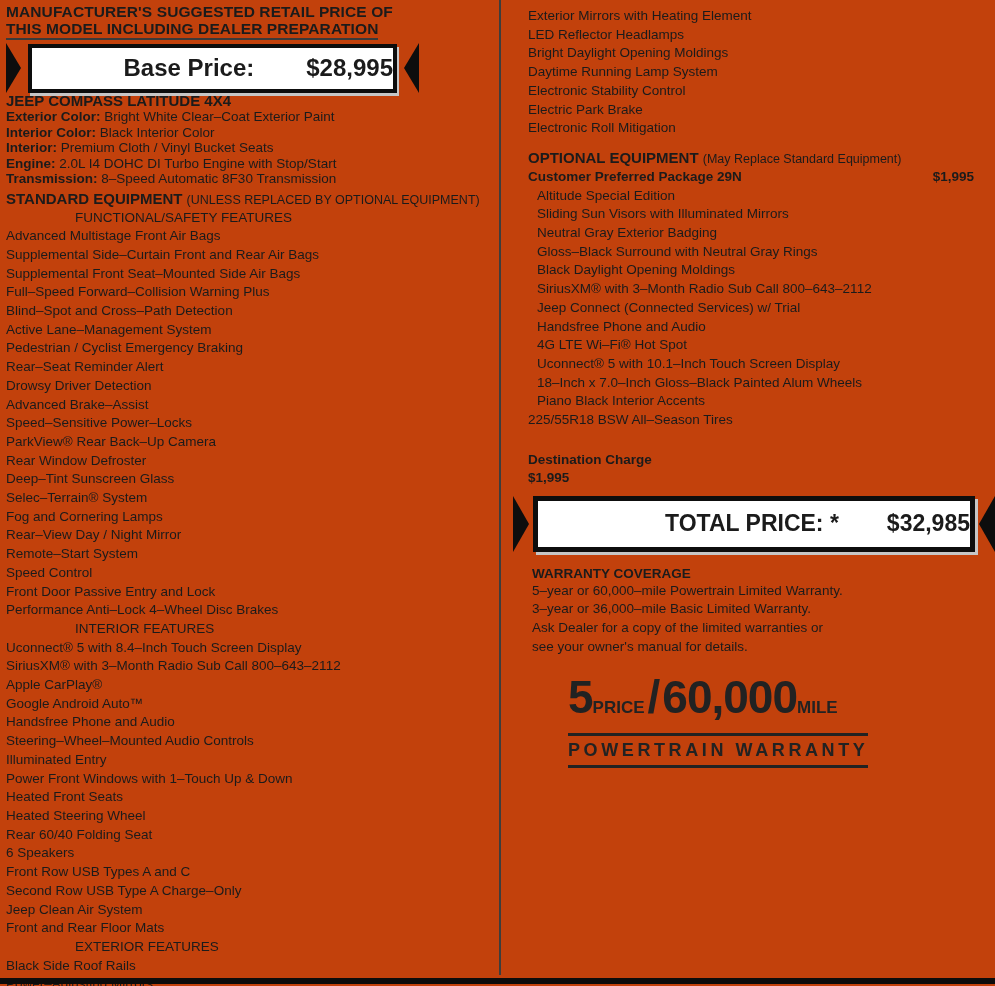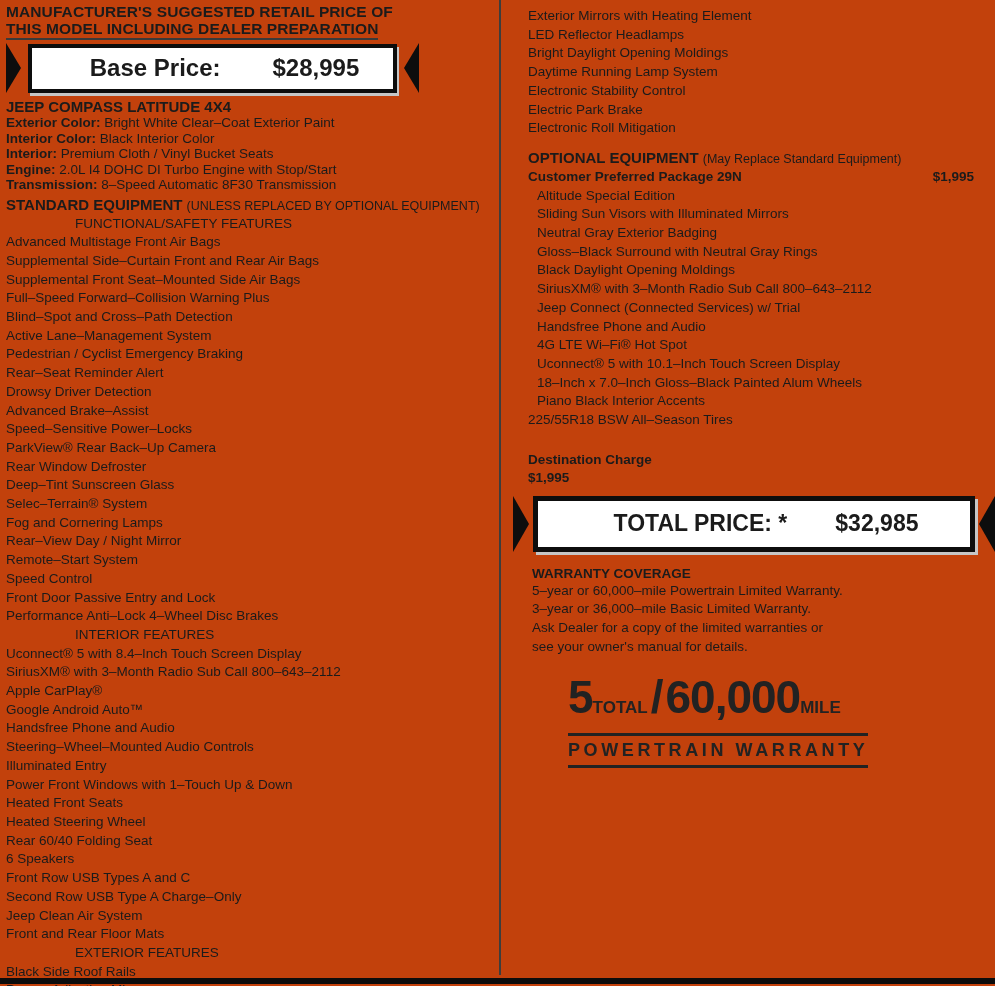--- a/index.html
+++ b/index.html
@@ -18,27 +18,27 @@
 
   .price-row{display:flex;align-items:center;}
   .price-row.base{margin-top:3px;height:50px;width:413px;}
   .price-row.total{margin-left:-15px;width:482px;margin-top:8px;height:58px;}
   .arrow{width:0;height:0;flex:0 0 auto;}
   .arrow.pt-right{border-top:25px solid transparent;border-bottom:25px solid transparent;border-left:15px solid #0d0d0d;}
   .arrow.pt-left{border-top:25px solid transparent;border-bottom:25px solid transparent;border-right:15px solid #0d0d0d;}
   .arrow.tall-right{border-top:28px solid transparent;border-bottom:28px solid transparent;border-left:16px solid #0d0d0d;}
   .arrow.tall-left{border-top:28px solid transparent;border-bottom:28px solid transparent;border-right:16px solid #0d0d0d;}
   .price-box{
-    flex:1;background:#fff;display:flex;align-items:center;justify-content:center;
+    flex:1;background:#fff;display:flex;align-items:center;justify-content:flex-end;
     font-weight:bold;white-space:nowrap;padding-left:24px;
   }
   .price-box.base-box{height:41px;margin:0 7px;border:4px solid #0d0d0d;font-size:24px;gap:52px;box-shadow:2px 3px 0 #c6c6c6;}
   .price-box.total-box{height:46px;margin:0 4px;border:5px solid #0d0d0d;font-size:23px;gap:48px;box-shadow:3px 3px 0 #c6c6c6;}
 
-  .model{font-size:15px;font-weight:bold;margin-top:6px;line-height:16px;}
+  .model{font-size:15px;font-weight:bold;line-height:16px;}
   .spec{font-size:13.5px;line-height:15.5px;white-space:nowrap;}
   .spec .lbl{font-weight:bold;}
   .se-hdr{margin-top:3px;font-size:15px;font-weight:bold;line-height:18px;white-space:nowrap;}
   .se-hdr .note, .oe-hdr .note{font-size:12.5px;font-weight:normal;}
   .feat{font-size:13.5px;line-height:18.7px;white-space:nowrap;}
   .sect-head{font-size:13.5px;line-height:18.7px;padding-left:69px;white-space:nowrap;}
 
   .oe-hdr{margin-top:11px;font-size:15px;font-weight:bold;line-height:17px;white-space:nowrap;}
   .pkg-row{display:flex;justify-content:space-between;font-weight:bold;font-size:13.5px;line-height:18.7px;}
   .pkg-items .feat{padding-left:9px;}
@@ -196,20 +196,20 @@
       <div>
           <div class="feat">5–year or 60,000–mile Powertrain Limited Warranty.</div>
           <div class="feat">3–year or 36,000–mile Basic Limited Warranty.</div>
           <div class="feat">Ask Dealer for a copy of the limited warranties or</div>
           <div class="feat">see your owner's manual for details.</div>
         </div>
     </div>
 
     <div class="pt-logo">
       <div class="pt-top">
-        <span>5</span><span class="sm">TOTAL</span><span class="slash">/</span><span>60,000</span><span class="sm">MILE</span>
+        <span>5</span><span class="sm">PRICE</span><span class="slash">/</span><span>60,000</span><span class="sm">MILE</span>
       </div>
       <div class="pt-caption">POWERTRAIN WARRANTY</div>
     </div>
   </div>
 
   <div class="bottom-bar"></div>
 </div>
 
 </body></html>

